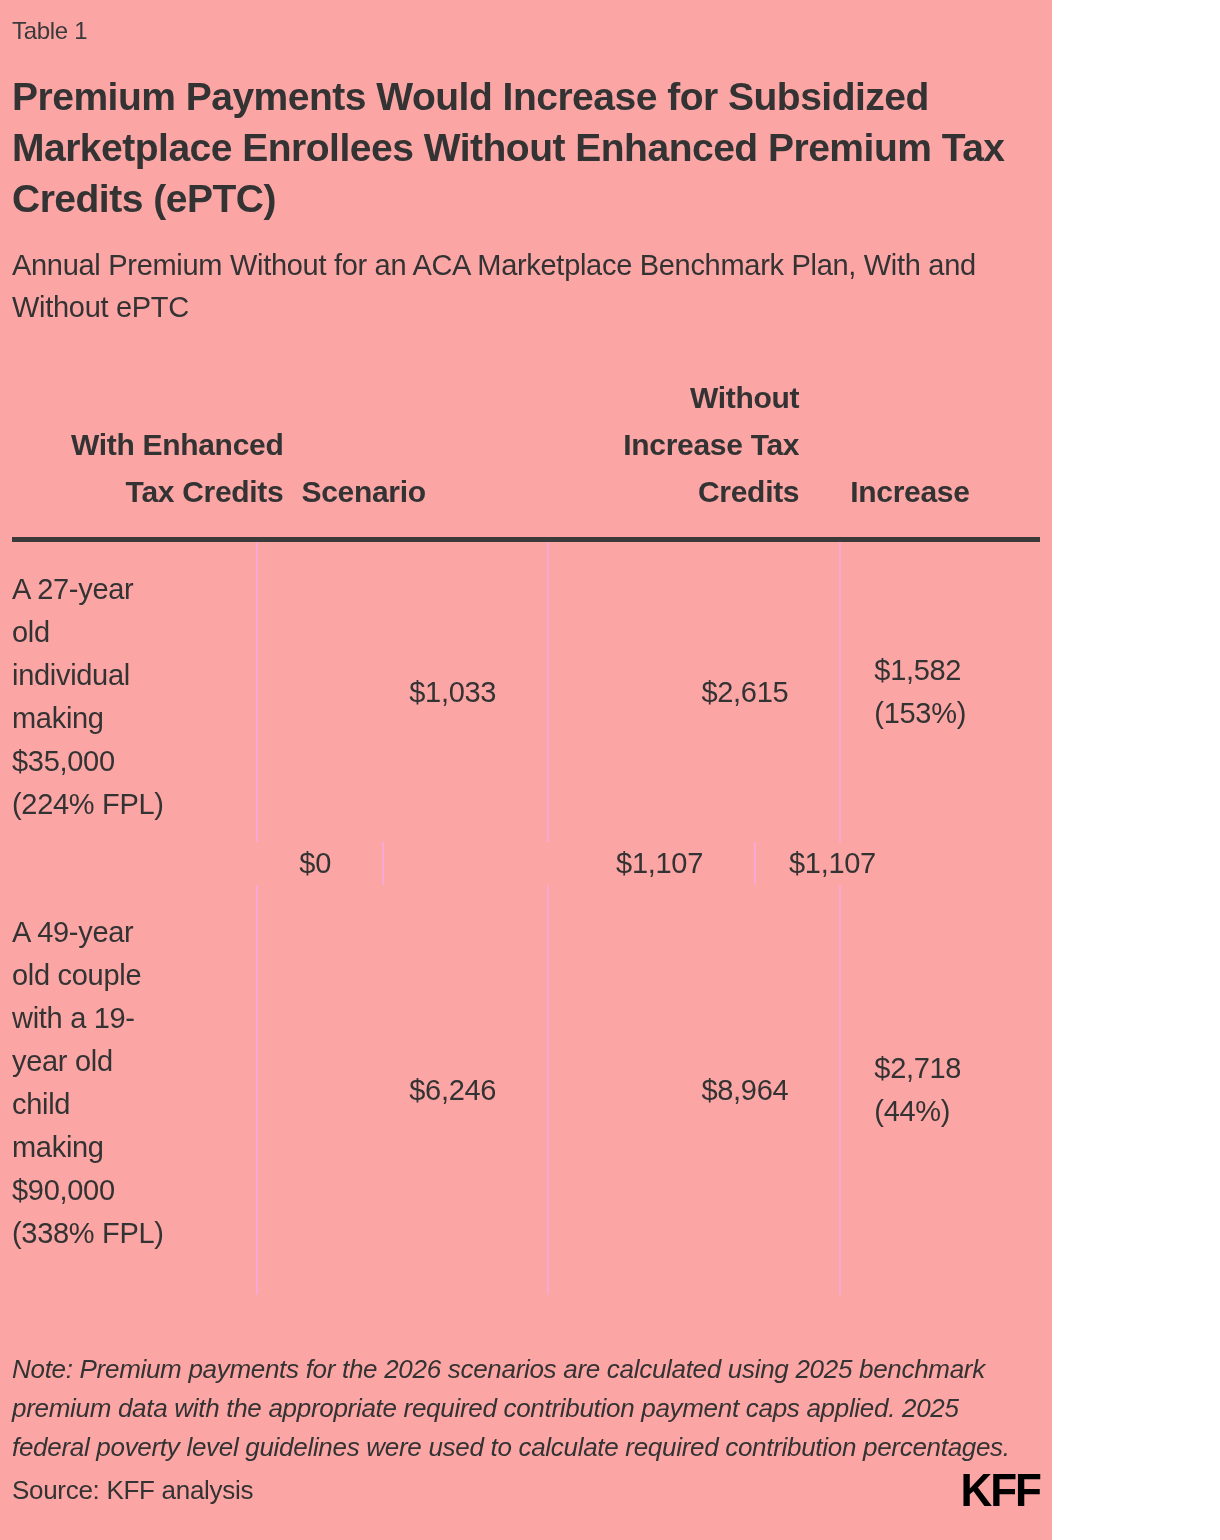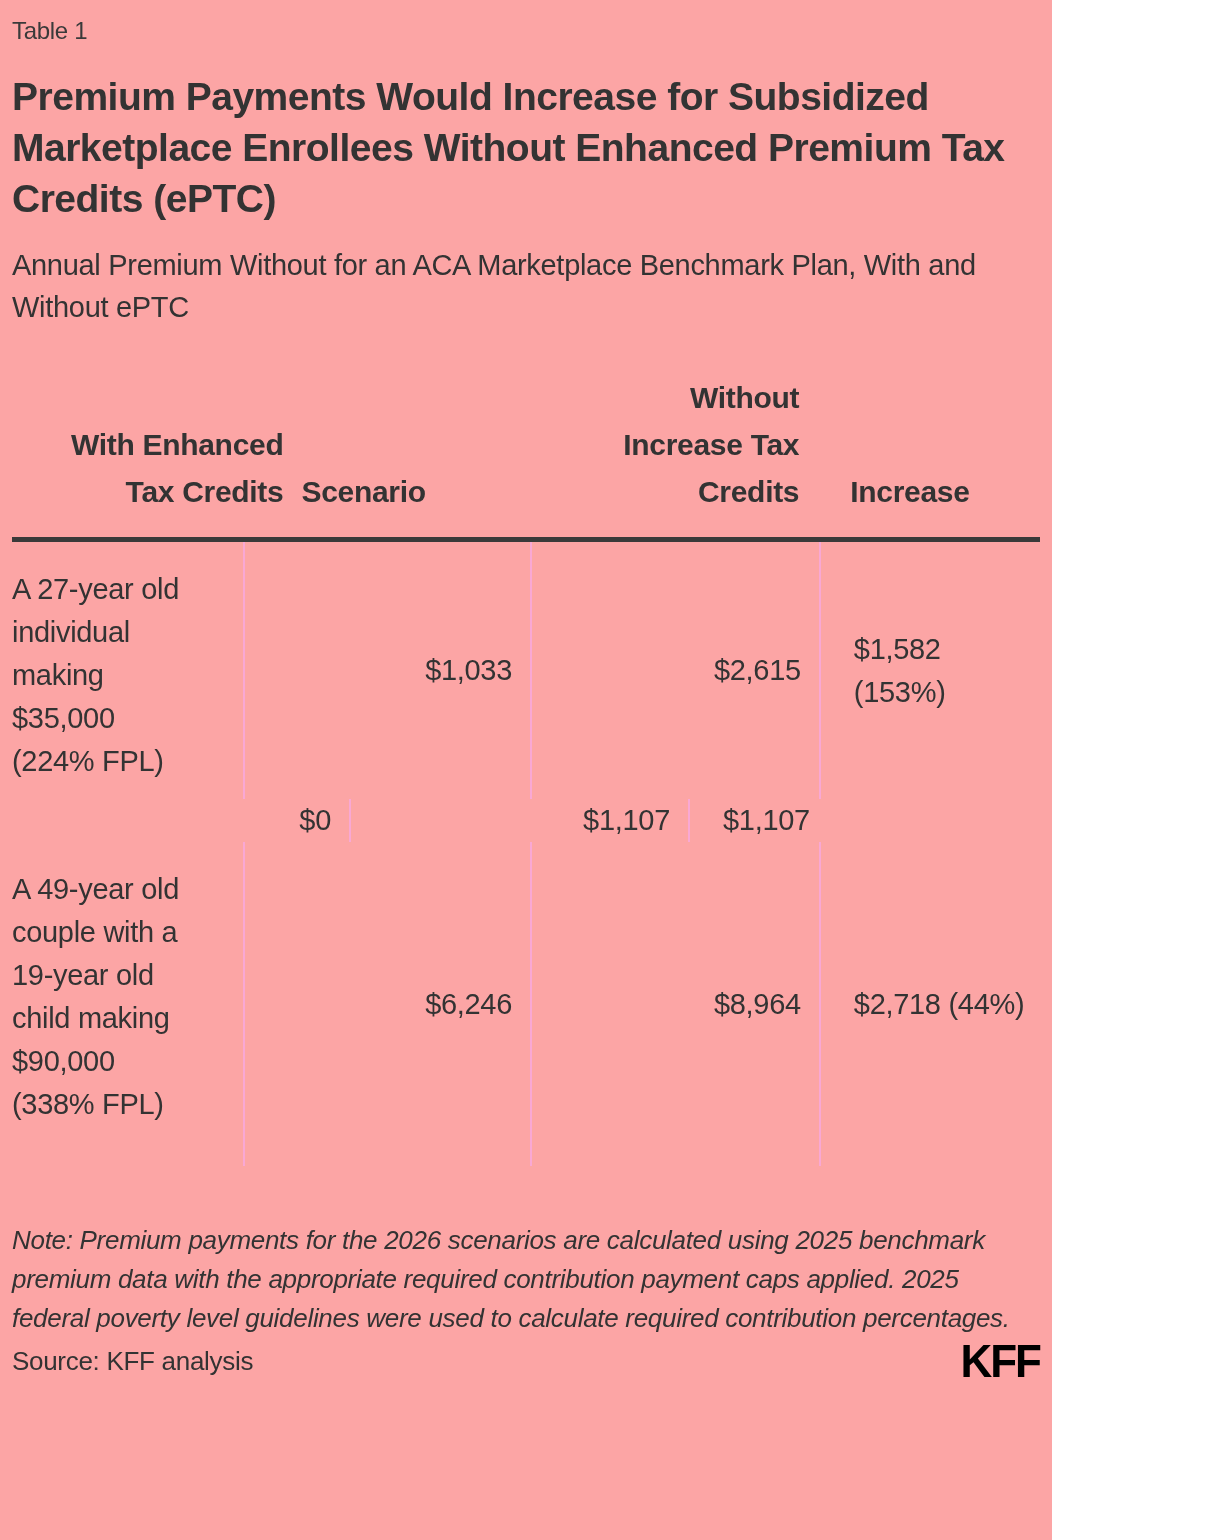--- a/index.html
+++ b/index.html
@@ -24,21 +24,21 @@
     border-bottom:5px solid #3a3a3a; padding-bottom:22px;
     font-weight:bold; font-size:30px; line-height:47px; color:#333333;
   }
   .col1 { width:264px; }
   .col2 { width:337px; }
   .col3 { width:339px; }
   .col4 { width:256px; }
   .th.col2, .th.col3 { text-align:right; padding-right:18px; }
   .th.col4 { padding-left:33px; }
   .tbody { }
-  .trow { display:flex; align-items:stretch; }
+  .trow { display:flex; align-items:stretch;gap:33px; }
   .td { font-size:29px; line-height:43px; color:#333333; }
   .td + .td { border-left:2px solid #f9a8d4; }
   .td.scenario { padding:26px 54px 16px 0; }
   .trow:last-child .td.scenario { padding-bottom:40px; }
   .td.num { display:flex; align-items:center; justify-content:flex-end; padding-right:18px; }
   .td.inc { display:flex; align-items:center; justify-content:flex-start; padding-left:33px; }
 
   
   .note { margin-top:55px; font-size:26px; line-height:39px; color:#333333;font-style:italic; }
   .source-row { margin-top:4px; display:flex; justify-content:space-between; align-items:flex-start; }

